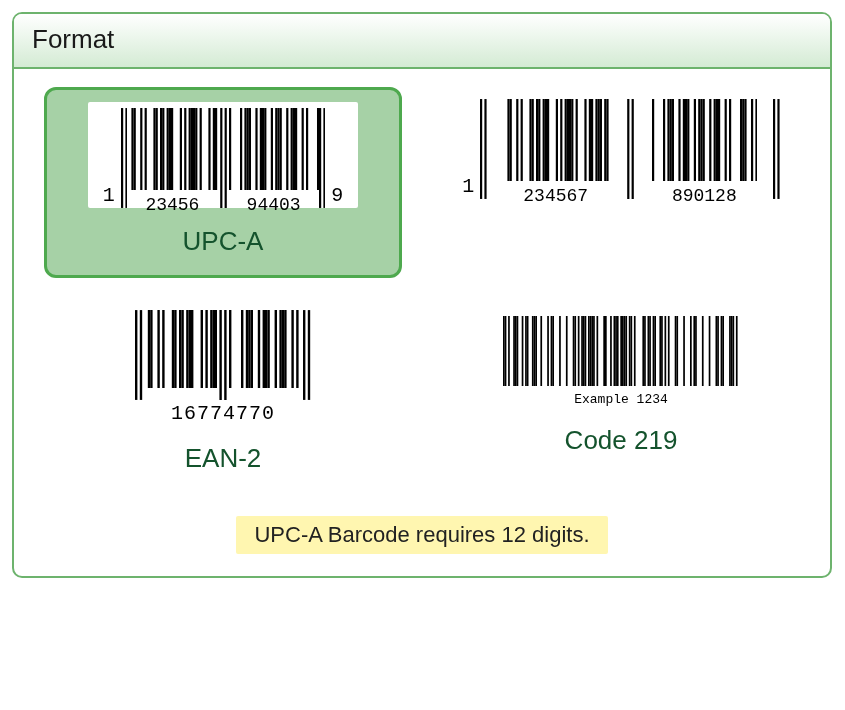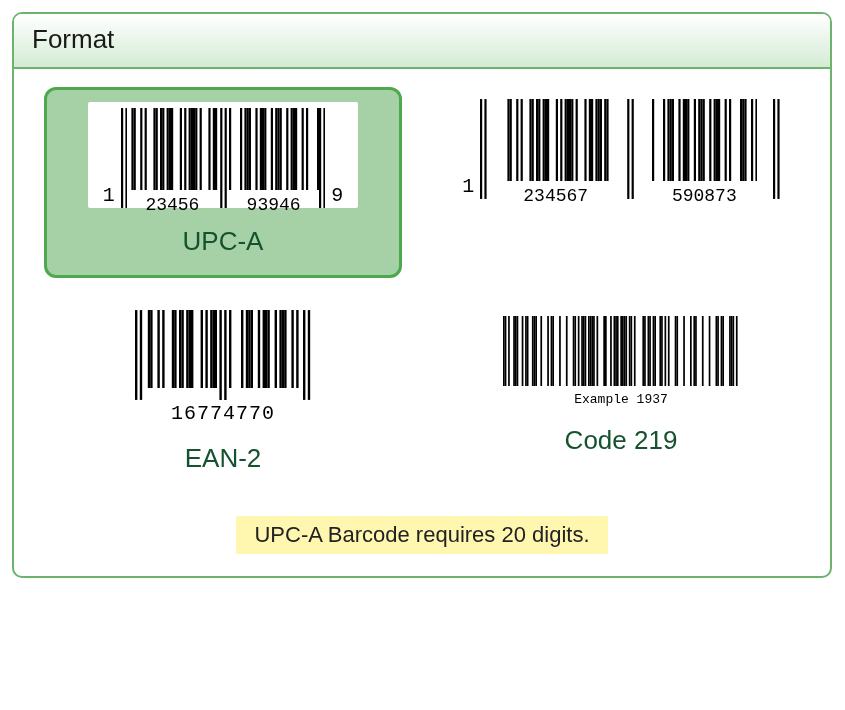--- a/index.html
+++ b/index.html
@@ -180,21 +180,21 @@
                         <rect x="48.400000000000006" y="0" width="2.2" height="82" fill="#000"></rect>
                         <rect x="50.6" y="0" width="2.2" height="82" fill="#000"></rect>
                         <rect x="57.2" y="0" width="2.2" height="82" fill="#000"></rect>
                         <rect x="61.60000000000001" y="0" width="2.2" height="82" fill="#000"></rect>
                         <rect x="63.800000000000004" y="0" width="2.2" height="82" fill="#000"></rect>
                         <rect x="66" y="0" width="2.2" height="82" fill="#000"></rect>
                         <rect x="72.60000000000001" y="0" width="2.2" height="82" fill="#000"></rect>
                         <rect x="77" y="0" width="2.2" height="82" fill="#000"></rect>
                         <rect x="88" y="0" width="2.2" height="82" fill="#000"></rect>
                       </svg></div>
-                    <div style="font-family: &quot;Courier New&quot;, Courier, monospace; font-size: 18px; line-height: 1; margin-top: 2px;">93946</div>
+                    <div style="font-family: &quot;Courier New&quot;, Courier, monospace; font-size: 18px; line-height: 1; margin-top: 2px;">94403</div>
                   </div>
                   <div class="group-col" style="height: 100px;">
                     <div><svg width="6.6000000000000005" height="100" viewBox="0 0 6.6000000000000005 100">
                         <rect x="0" y="0" width="2.2" height="100" fill="#000"></rect>
                         <rect x="4.4" y="0" width="2.2" height="100" fill="#000"></rect>
                       </svg></div>
                   </div>
                 </div>
               </div>
             <span class="digit-outer">9</span>
@@ -272,21 +272,21 @@
                         <rect x="63.800000000000004" y="0" width="2.2" height="82" fill="#000"></rect>
                         <rect x="66" y="0" width="2.2" height="82" fill="#000"></rect>
                         <rect x="72.60000000000001" y="0" width="2.2" height="82" fill="#000"></rect>
                         <rect x="77" y="0" width="2.2" height="82" fill="#000"></rect>
                         <rect x="88" y="0" width="2.2" height="82" fill="#000"></rect>
                         <rect x="90.2" y="0" width="2.2" height="82" fill="#000"></rect>
                         <rect x="92.4" y="0" width="2.2" height="82" fill="#000"></rect>
                         <rect x="99.00000000000001" y="0" width="2.2" height="82" fill="#000"></rect>
                         <rect x="103.4" y="0" width="2.2" height="82" fill="#000"></rect>
                       </svg></div>
-                    <div style="font-family: &quot;Courier New&quot;, Courier, monospace; font-size: 18px; line-height: 1; margin-top: 2px;">590873</div>
+                    <div style="font-family: &quot;Courier New&quot;, Courier, monospace; font-size: 18px; line-height: 1; margin-top: 2px;">890128</div>
                   </div>
                   <div class="group-col" style="height: 100px;">
                     <div><svg width="6.6000000000000005" height="100" viewBox="0 0 6.6000000000000005 100">
                         <rect x="0" y="0" width="2.2" height="100" fill="#000"></rect>
                         <rect x="4.4" y="0" width="2.2" height="100" fill="#000"></rect>
                       </svg></div>
                   </div>
                 </div>
               </div>
           </div>
@@ -428,24 +428,24 @@
                   <rect x="212.5" y="0" width="1.7" height="70" fill="#000"></rect>
                   <rect x="214.2" y="0" width="1.7" height="70" fill="#000"></rect>
                   <rect x="217.6" y="0" width="1.7" height="70" fill="#000"></rect>
                   <rect x="219.29999999999998" y="0" width="1.7" height="70" fill="#000"></rect>
                   <rect x="226.1" y="0" width="1.7" height="70" fill="#000"></rect>
                   <rect x="227.79999999999998" y="0" width="1.7" height="70" fill="#000"></rect>
                   <rect x="229.5" y="0" width="1.7" height="70" fill="#000"></rect>
                   <rect x="232.9" y="0" width="1.7" height="70" fill="#000"></rect>
                 </svg></div>
             </div>
-          <div class="digits-under small">Example 1937</div>
+          <div class="digits-under small">Example 1234</div>
         </div>
         <div class="option-label">Code 219</div>
       </div>
 
     </div>
 
     <div class="note-row">
-      <span class="note">UPC-A Barcode requires 20 digits.</span>
+      <span class="note">UPC-A Barcode requires 12 digits.</span>
     </div>
   </div>
 </div>
 
 </body></html>

